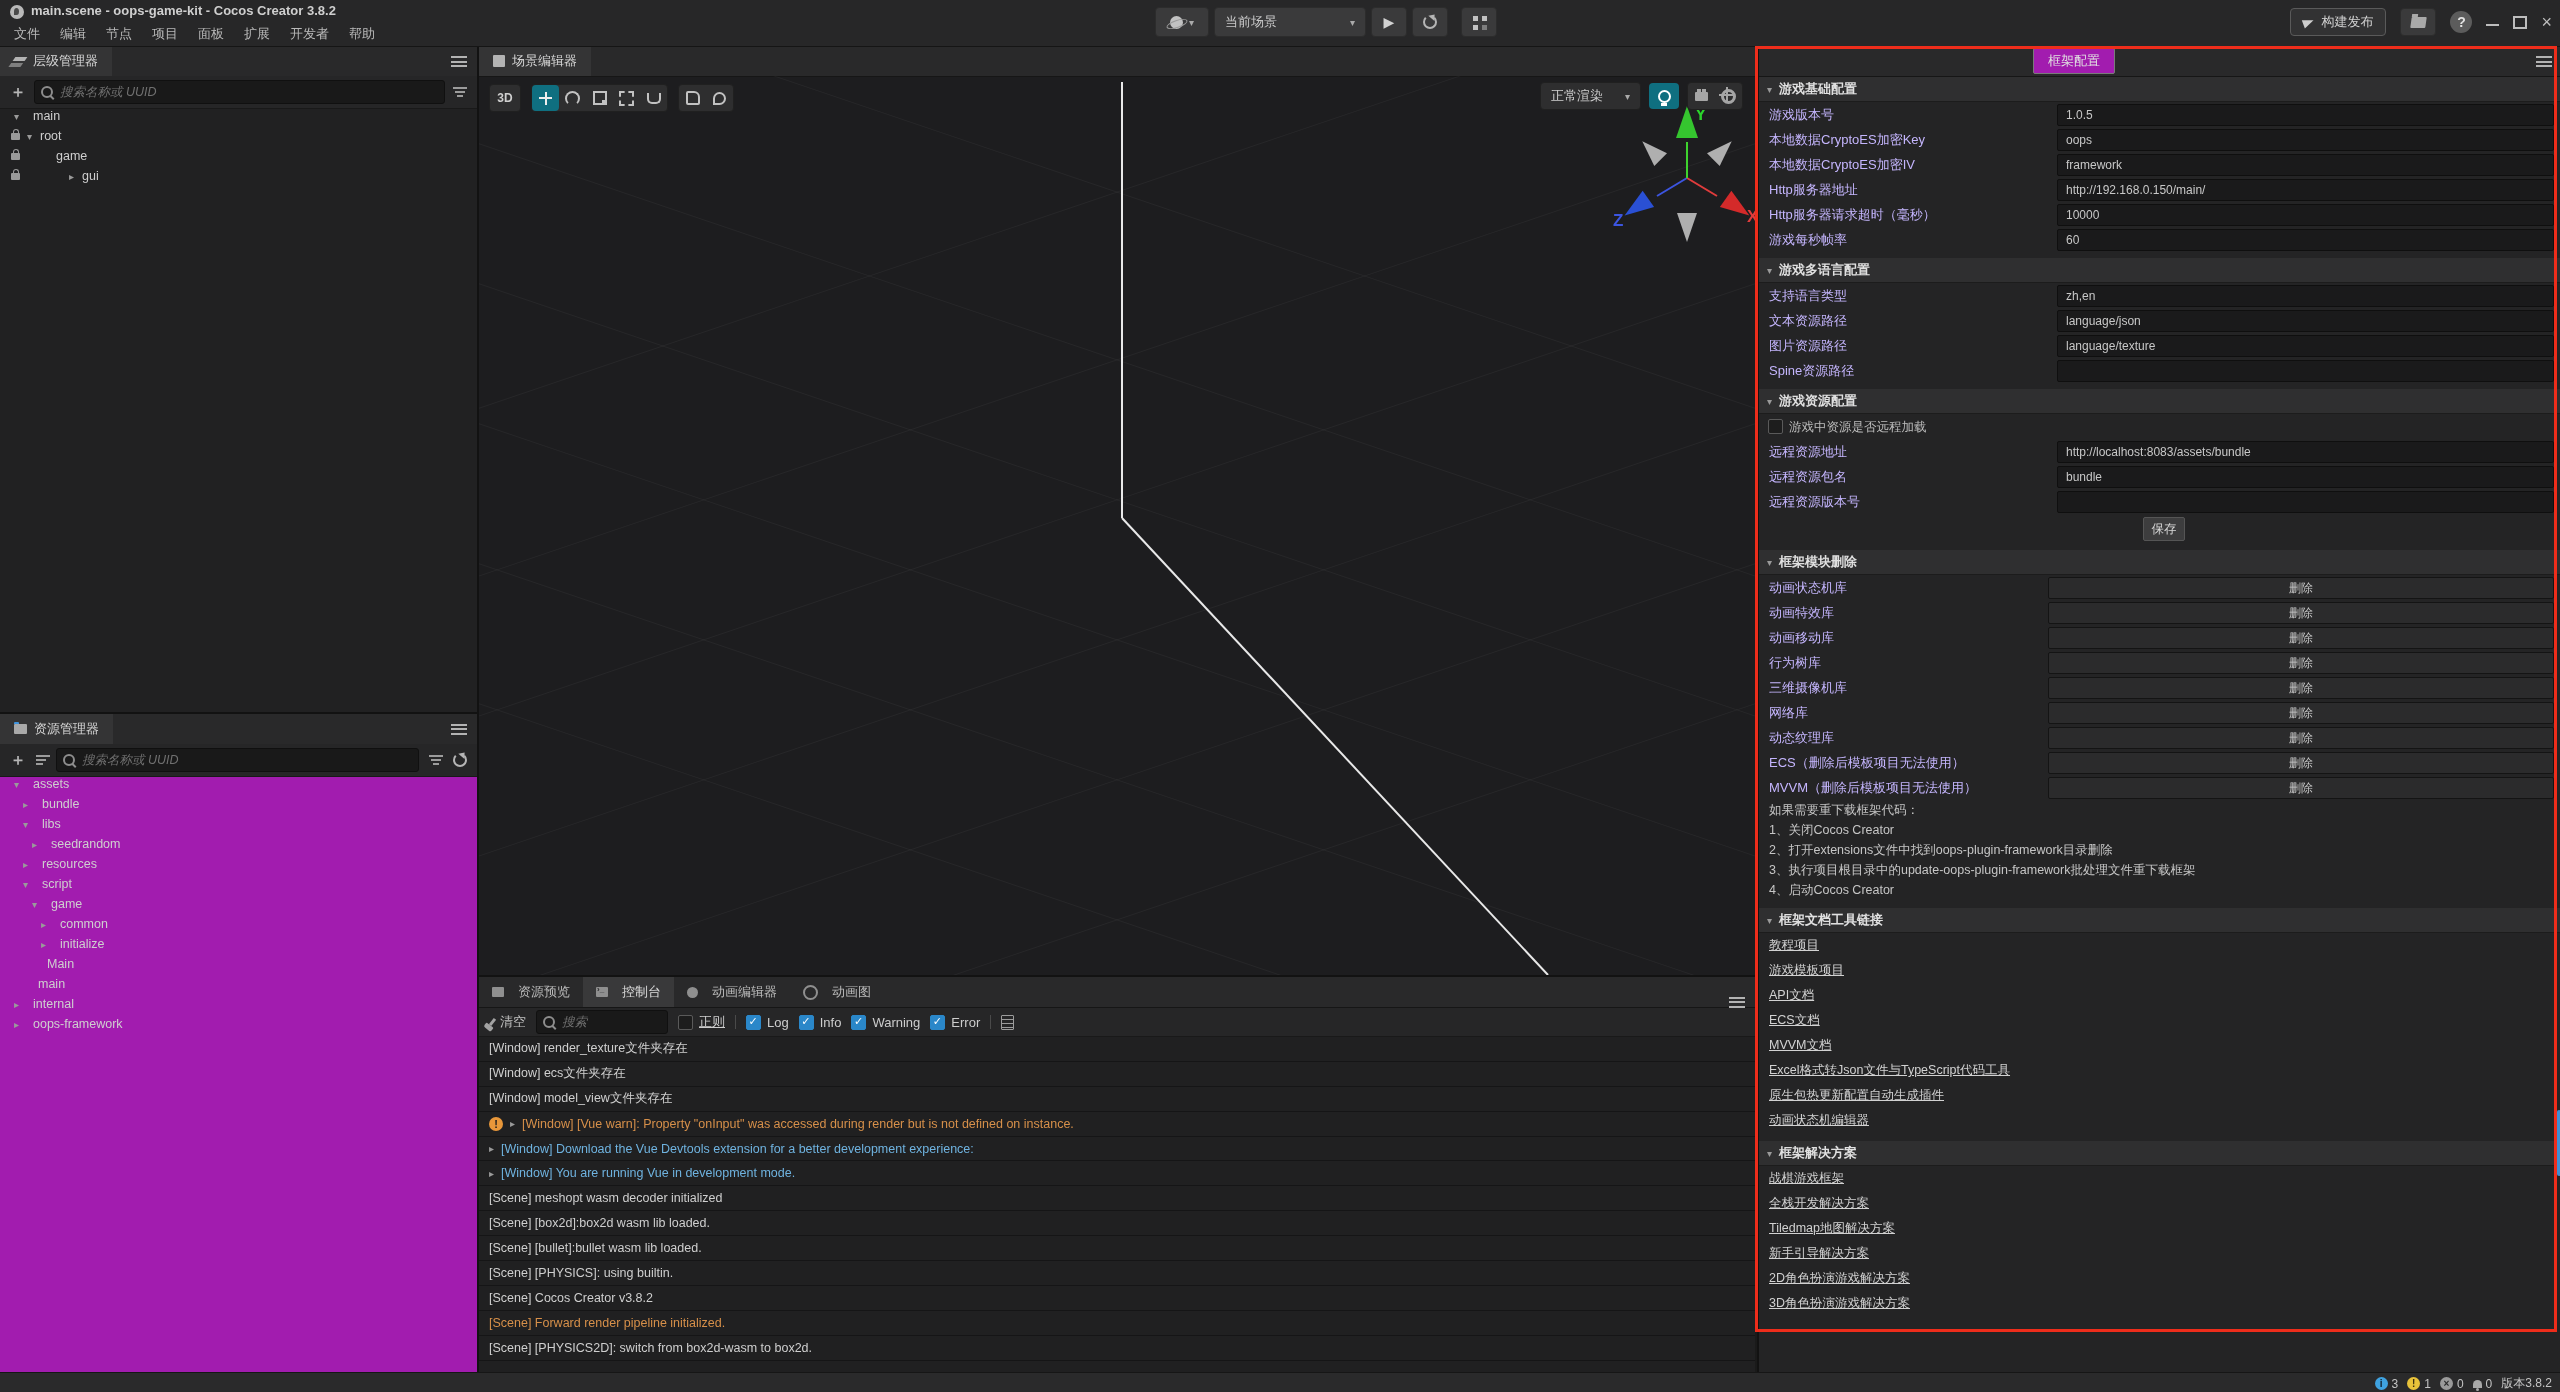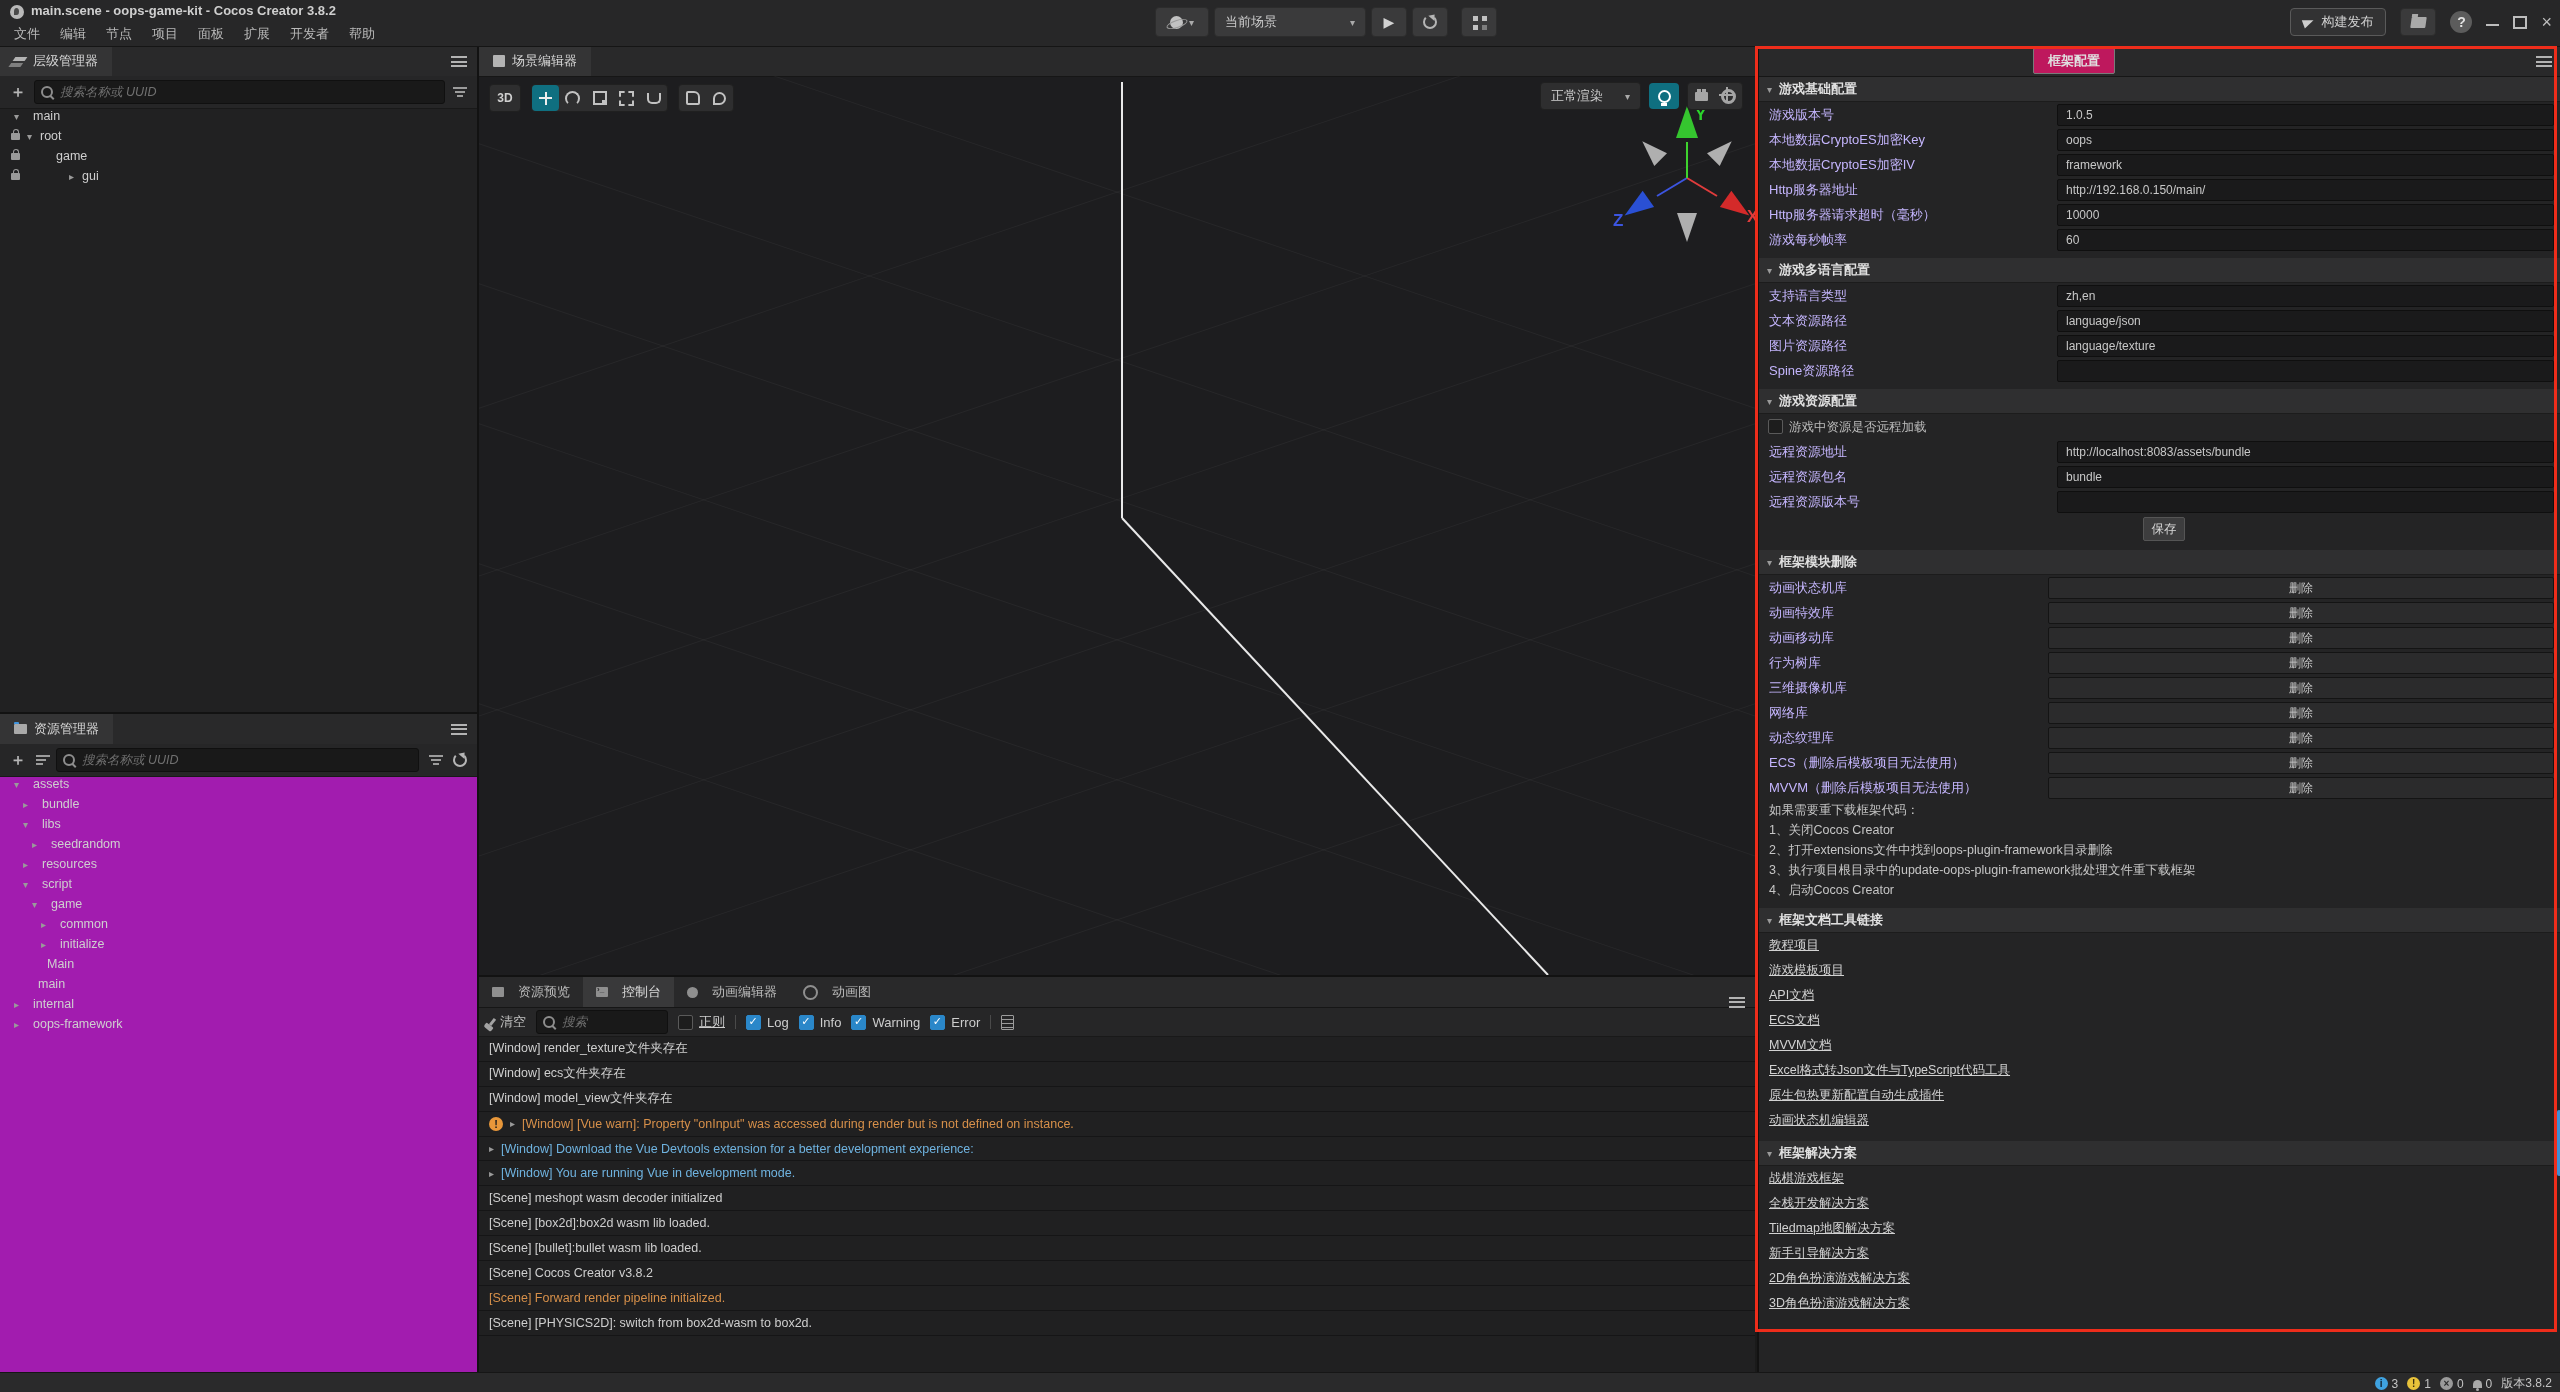--- a/index.html
+++ b/index.html
@@ -125,21 +125,21 @@
   .log-row[data-kind="orange"]{color:#d7904a;}
   .log-row[data-kind="blue"]{color:#6fb3e0;}
   .log-warn-ico{width:14px;height:14px;border-radius:50%;background:#e8973a;color:#1e1e1e;font-weight:bold;font-size:11px;text-align:center;line-height:14px;flex:none;display:none;}
   .log-chev{color:#9a9a9a;font-size:10px;display:none;flex:none;}
   .log-row[data-kind="warn"] .log-warn-ico{display:block;}
   .log-row[data-kind="warn"] .log-chev{display:block;}
   .log-row[data-kind="blue"] .log-chev{display:block;}
   
   #insp-tabs{display:flex;height:30px;background:#29292a;border-bottom:1px solid #161616;align-items:center;}
   .itab{height:30px;padding:2px 12px;display:flex;align-items:center;gap:7px;color:#bdbdbd;font-size:13px;margin-top:48px;}
-  .itab.active{height:24px;margin:0 4px;border:1px solid #7a7a7a;background:#be185d;color:#e0e0e0;border-radius:2px;padding:0 14px;font-weight:bold;}
+  .itab.active{height:24px;margin:0 4px;border:1px solid #7a7a7a;background:#a21caf;color:#e0e0e0;border-radius:2px;padding:0 14px;}
   .ico-helmet{width:12px;height:13px;background:#9c9c9c;border-radius:6px 6px 2px 2px;position:relative;}
   .ico-helmet::after{content:"";position:absolute;left:3px;top:3px;width:6px;height:3px;background:#29292a;border-radius:2px;}
   .ico-grid4{width:5px;height:5px;background:#9c9c9c;box-shadow:8px 0 0 #9c9c9c,0 8px 0 #9c9c9c,8px 8px 0 #9c9c9c;margin:-6px 6px 0 0;}
   #insp-body{position:absolute;left:0;right:0;top:31px;bottom:0;overflow:hidden;}
   .sect-head{height:24px;background:#2f2f30;display:flex;align-items:center;gap:7px;padding-left:8px;color:#e0e0e0;font-weight:bold;font-size:13px;border-bottom:1px solid #1c1c1c;}
   .sect-head .sc{color:#9a9a9a;font-size:10px;}
   .gap{height:6px;}
   .irow{position:relative;height:25px;}
   .irow .lbl{position:absolute;left:10px;top:50%;transform:translateY(-50%);color:#c4b5fd;font-size:13px;white-space:nowrap;}
   .irow .val{position:absolute;left:298px;right:8px;top:2px;height:20px;background:#1a1a1b;border:1px solid #0f0f0f;border-radius:2px;color:#c8c8c8;font-size:12px;padding:0 8px;font-family:inherit;outline:none;}
@@ -555,20 +555,24 @@
       <div class="log-row" data-kind="plain">
 
         <span>[Scene] [box2d]:box2d wasm lib loaded.</span>
       </div>
 
       <div class="log-row" data-kind="plain">
 
         <span>[Scene] [bullet]:bullet wasm lib loaded.</span>
       </div>
 
+      <div class="log-row" data-kind="plain">
+
+        <span>[Scene] [PHYSICS]: using builtin.</span>
+      </div>
 
       <div class="log-row" data-kind="plain">
 
         <span>[Scene] Cocos Creator v3.8.2</span>
       </div>
 
       <div class="log-row" data-kind="orange">
 
         <span>[Scene] Forward render pipeline initialized.</span>
       </div>

